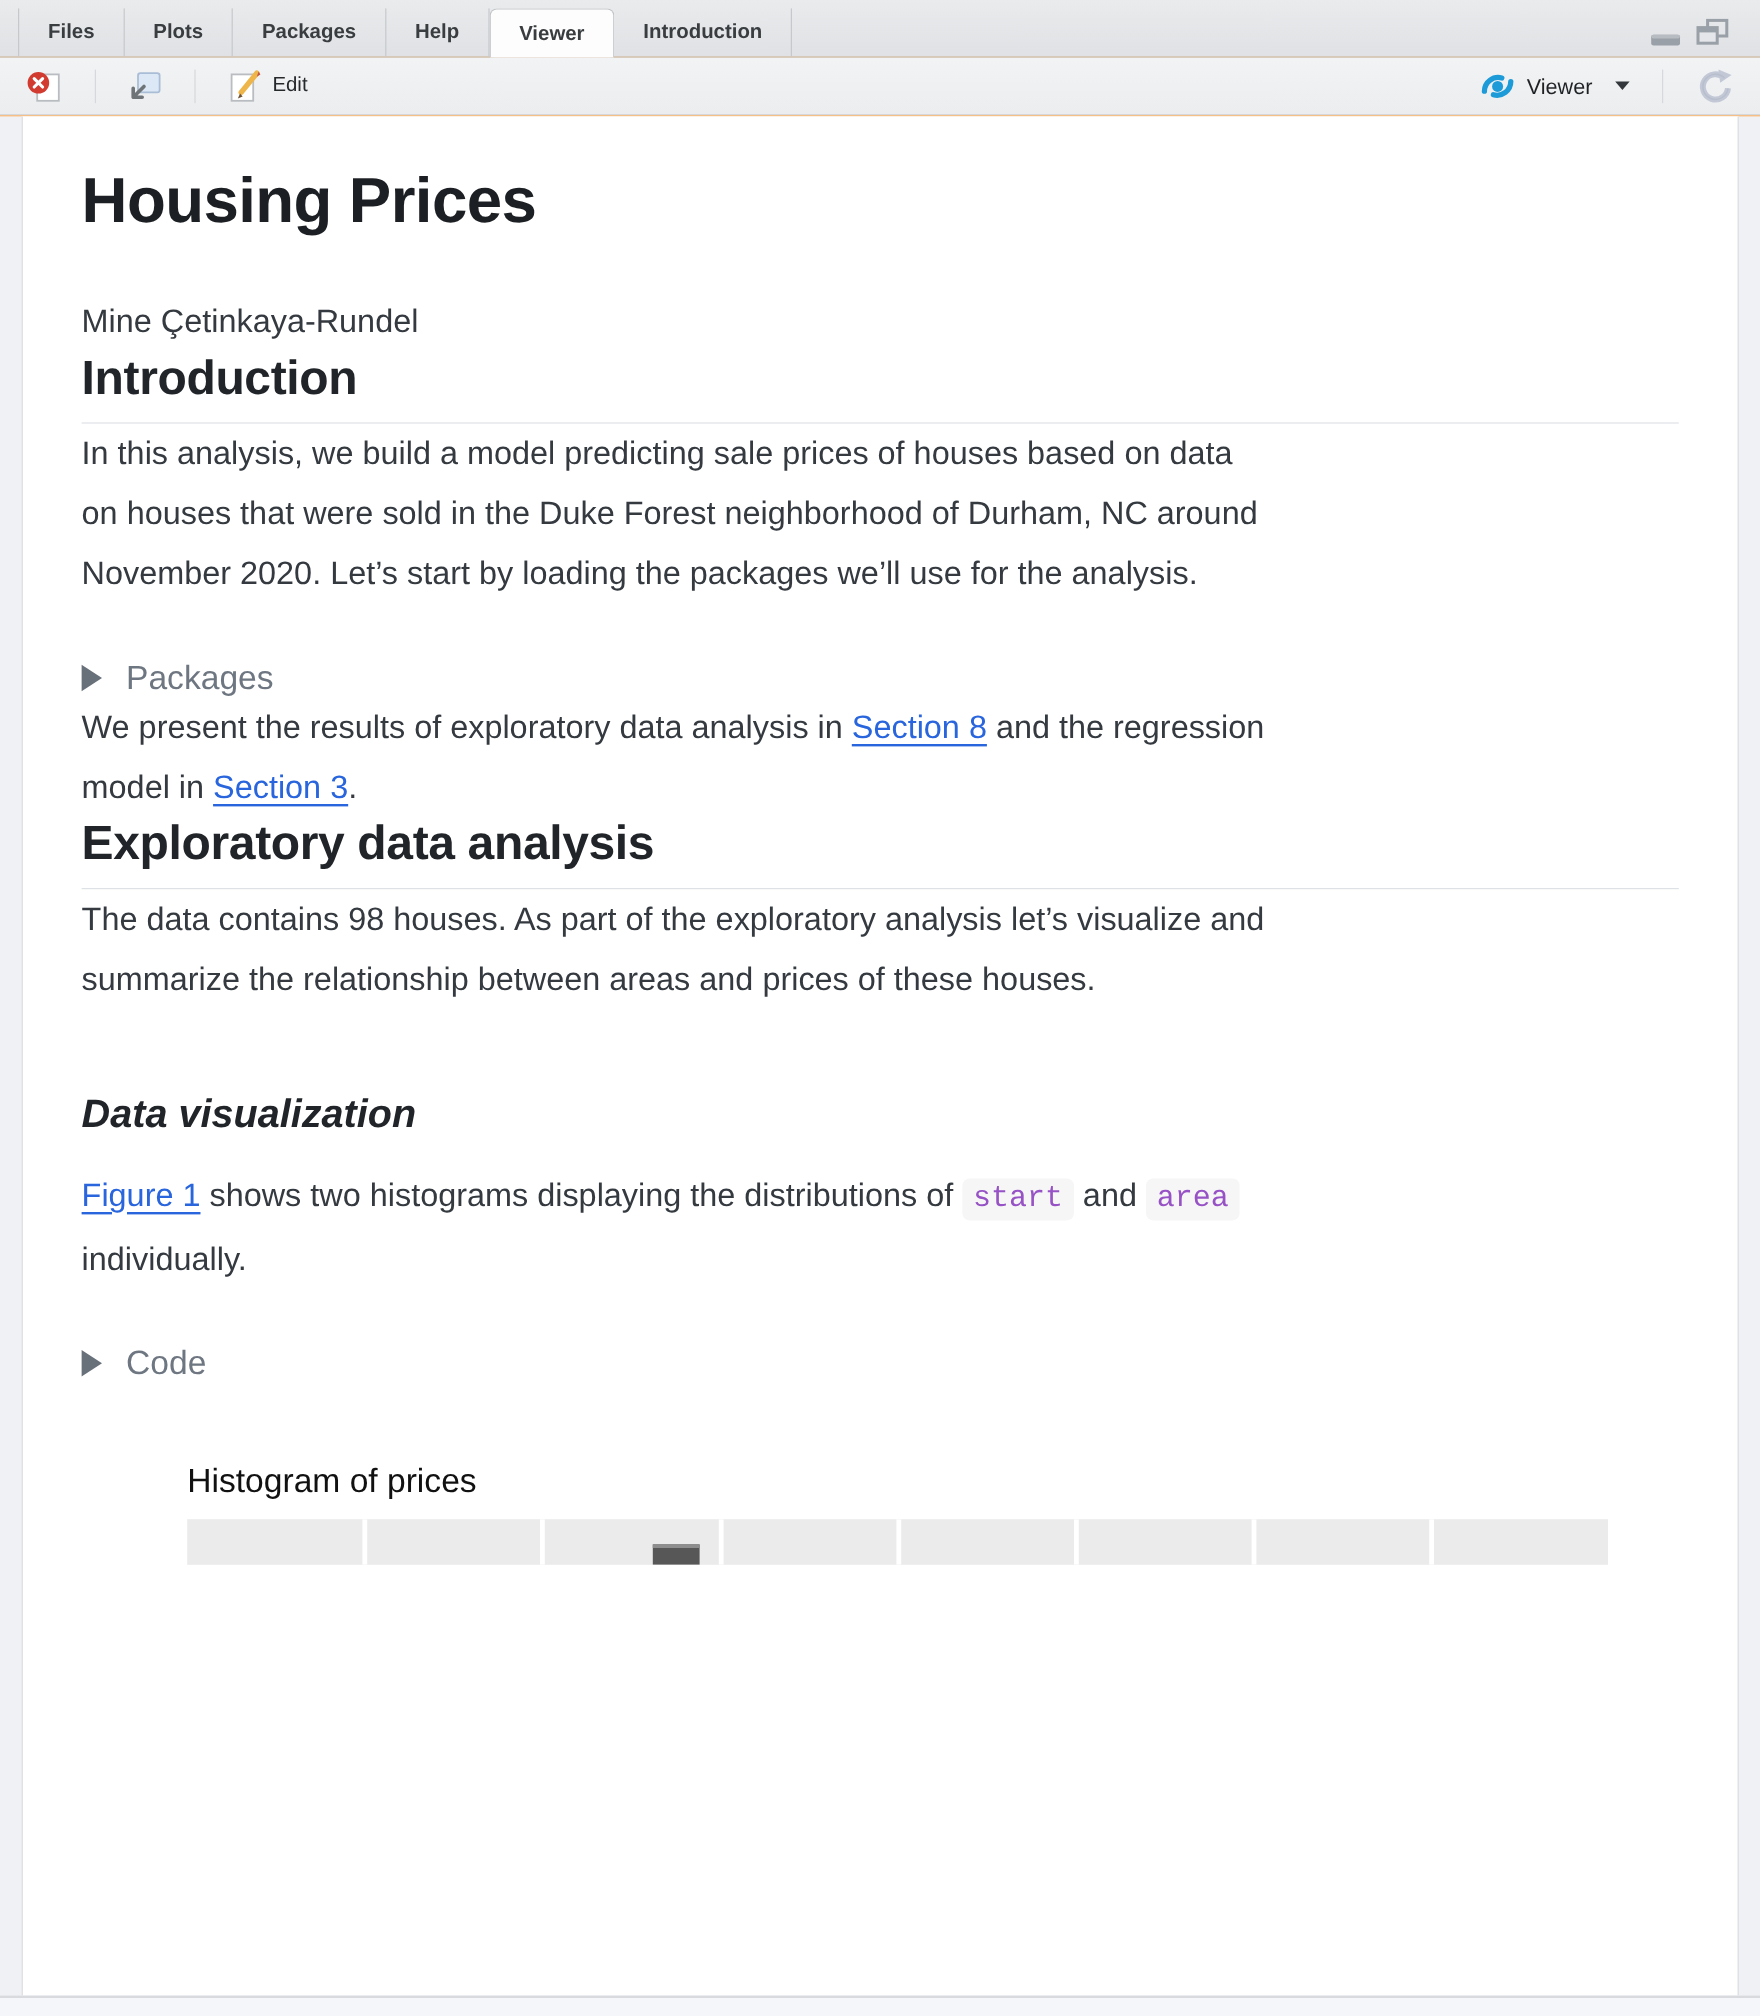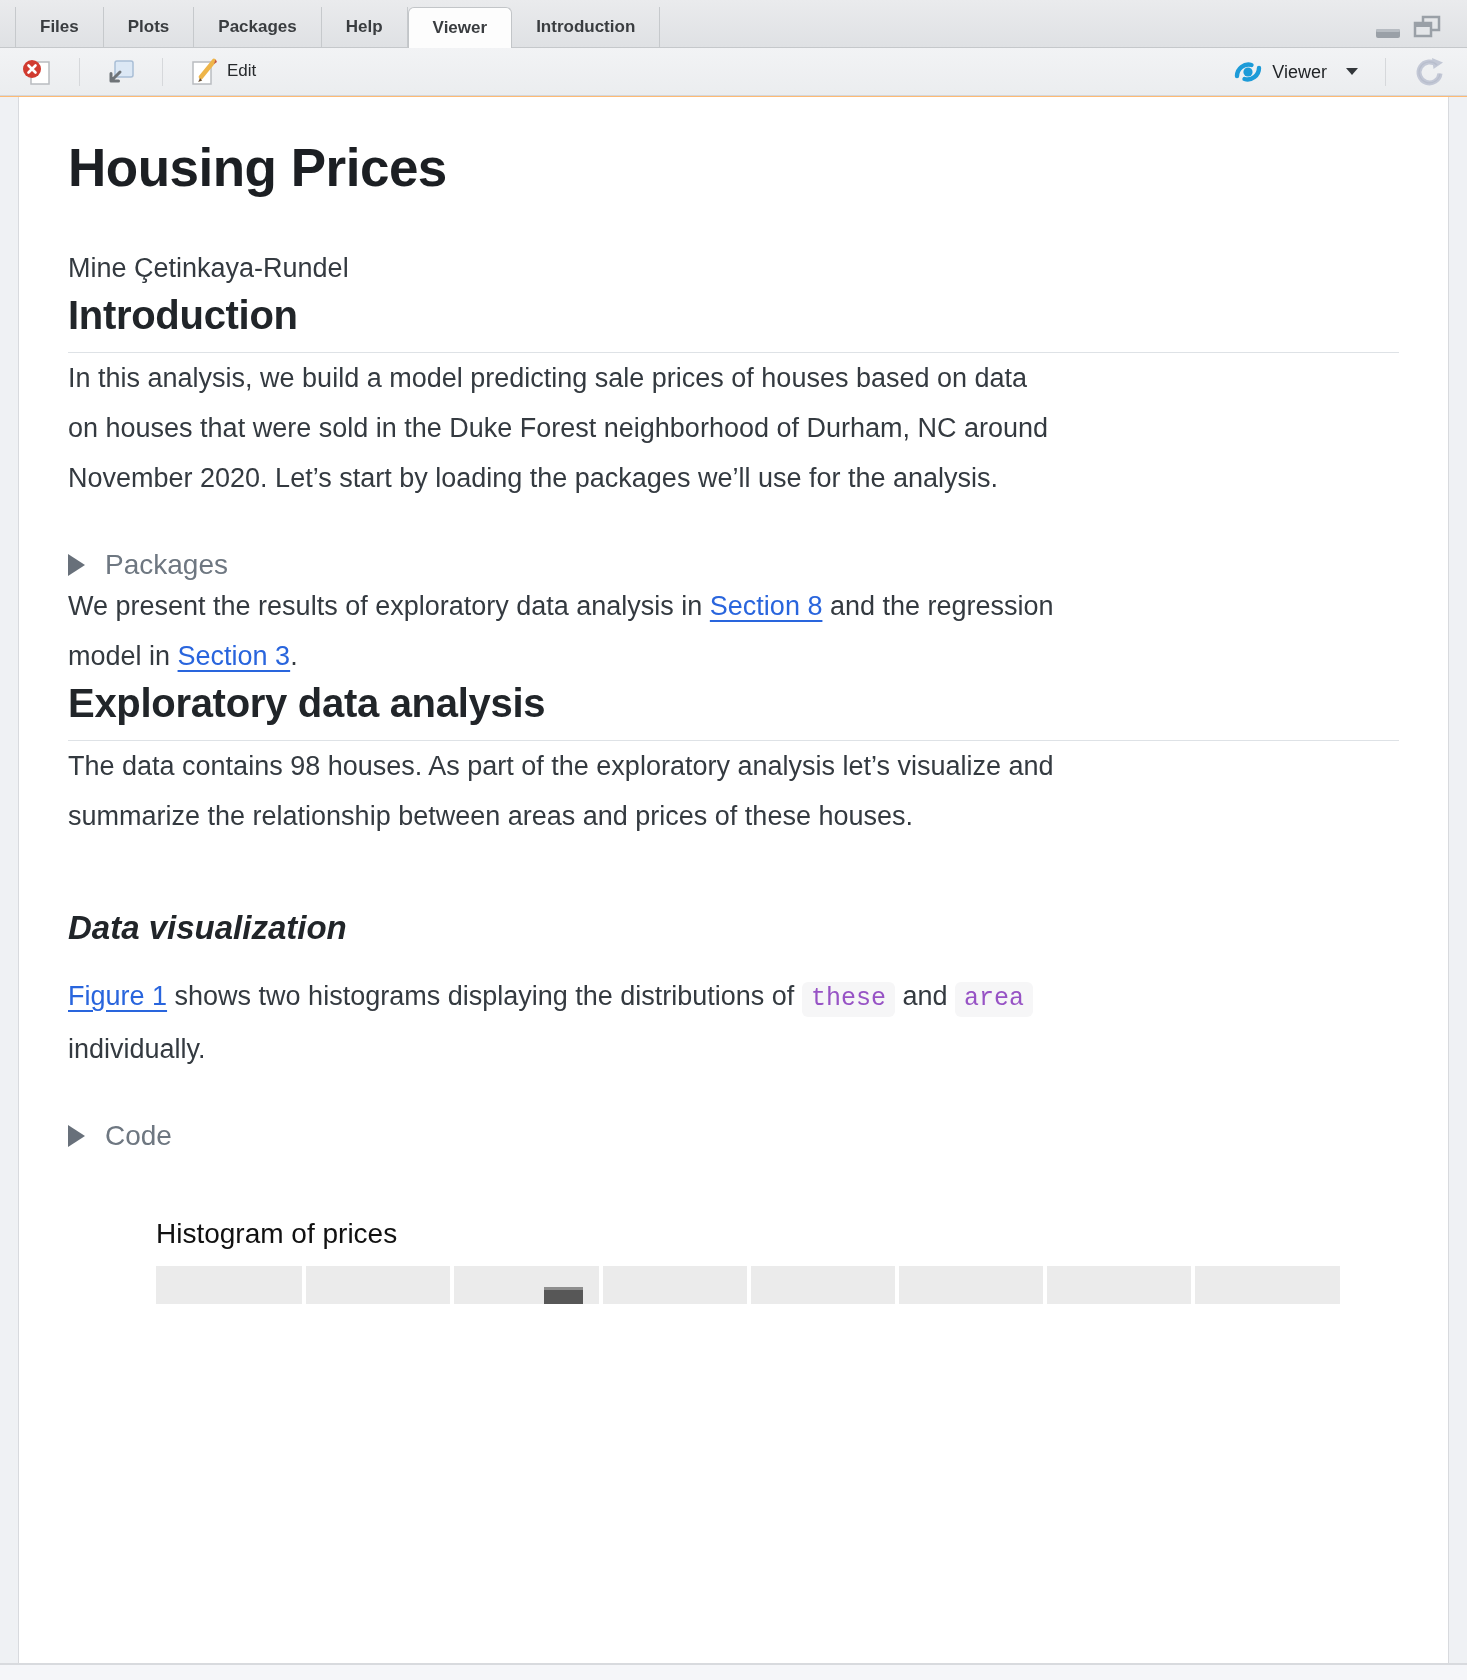--- a/index.html
+++ b/index.html
@@ -156,21 +156,21 @@
             <span>Packages</span>
           </summary>
         </details>
 
         <p class="mt-lg"><span>We present the results of exploratory data analysis in </span><a href="#" class="doclink">Section 8</a><span> and the regression</span><br><span>model in </span><a href="#" class="doclink">Section 3</a><span>.</span></p>
 
         <h2 class="mt-eda">Exploratory data analysis</h2>
         <p class="p-after-rule">The data contains 98 houses. As part of the exploratory analysis let’s visualize and<br>summarize the relationship between areas and prices of these houses.</p>
 
         <h3>Data visualization</h3>
-        <p style="margin-top:24px;"><a href="#" class="doclink">Figure 1</a><span> shows two histograms displaying the distributions of </span><code class="codespan">these</code><span> and </span><code class="codespan">area</code><br><span>individually.</span></p>
+        <p style="margin-top:24px;"><a href="#" class="doclink">Figure 1</a><span> shows two histograms displaying the distributions of </span><code class="codespan">start</code><span> and </span><code class="codespan">area</code><br><span>individually.</span></p>
 
         <details class="fold">
           <summary class="fold-summary">
             <span class="tri"></span>
             <span>Code</span>
           </summary>
         </details>
 
         <div class="figure">
           <div class="fig-title">Histogram of prices</div>

